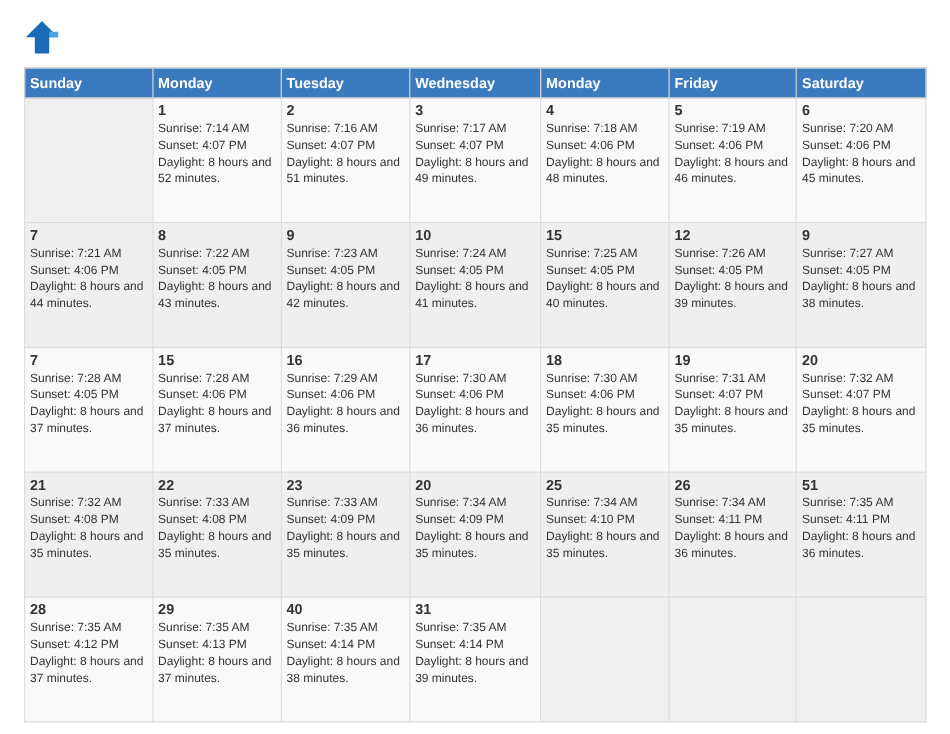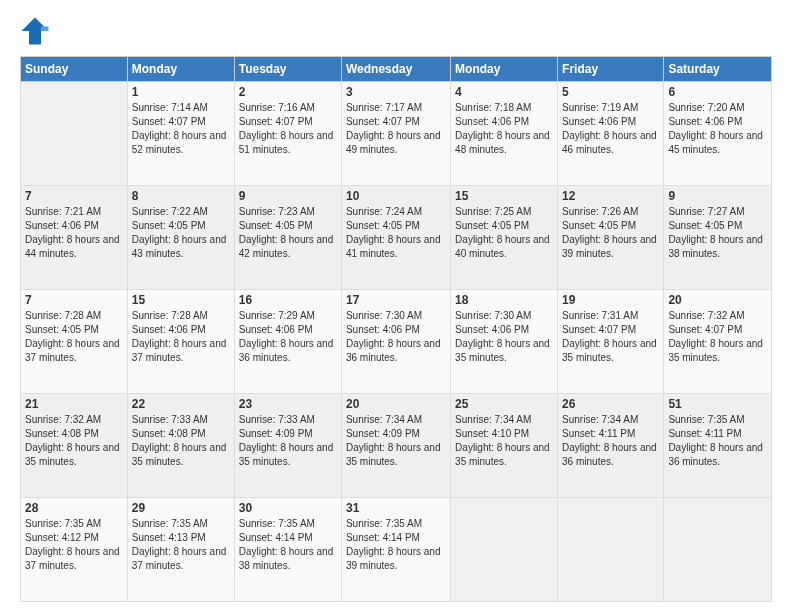--- a/index.html
+++ b/index.html
@@ -259,21 +259,21 @@
         <tr>
           <td>
           <span class="day-num">28</span>
           <span class="day-info">Sunrise: 7:35 AM<br>Sunset: 4:12 PM<br>Daylight: 8 hours and 37 minutes.</span>
         </td>
           <td>
           <span class="day-num">29</span>
           <span class="day-info">Sunrise: 7:35 AM<br>Sunset: 4:13 PM<br>Daylight: 8 hours and 37 minutes.</span>
         </td>
           <td>
-          <span class="day-num">30</span>
+          <span class="day-num">40</span>
           <span class="day-info">Sunrise: 7:35 AM<br>Sunset: 4:14 PM<br>Daylight: 8 hours and 38 minutes.</span>
         </td>
           <td>
           <span class="day-num">31</span>
           <span class="day-info">Sunrise: 7:35 AM<br>Sunset: 4:14 PM<br>Daylight: 8 hours and 39 minutes.</span>
         </td>
           <td class="empty"></td>
           <td class="empty"></td>
           <td class="empty"></td>
         </tr>

